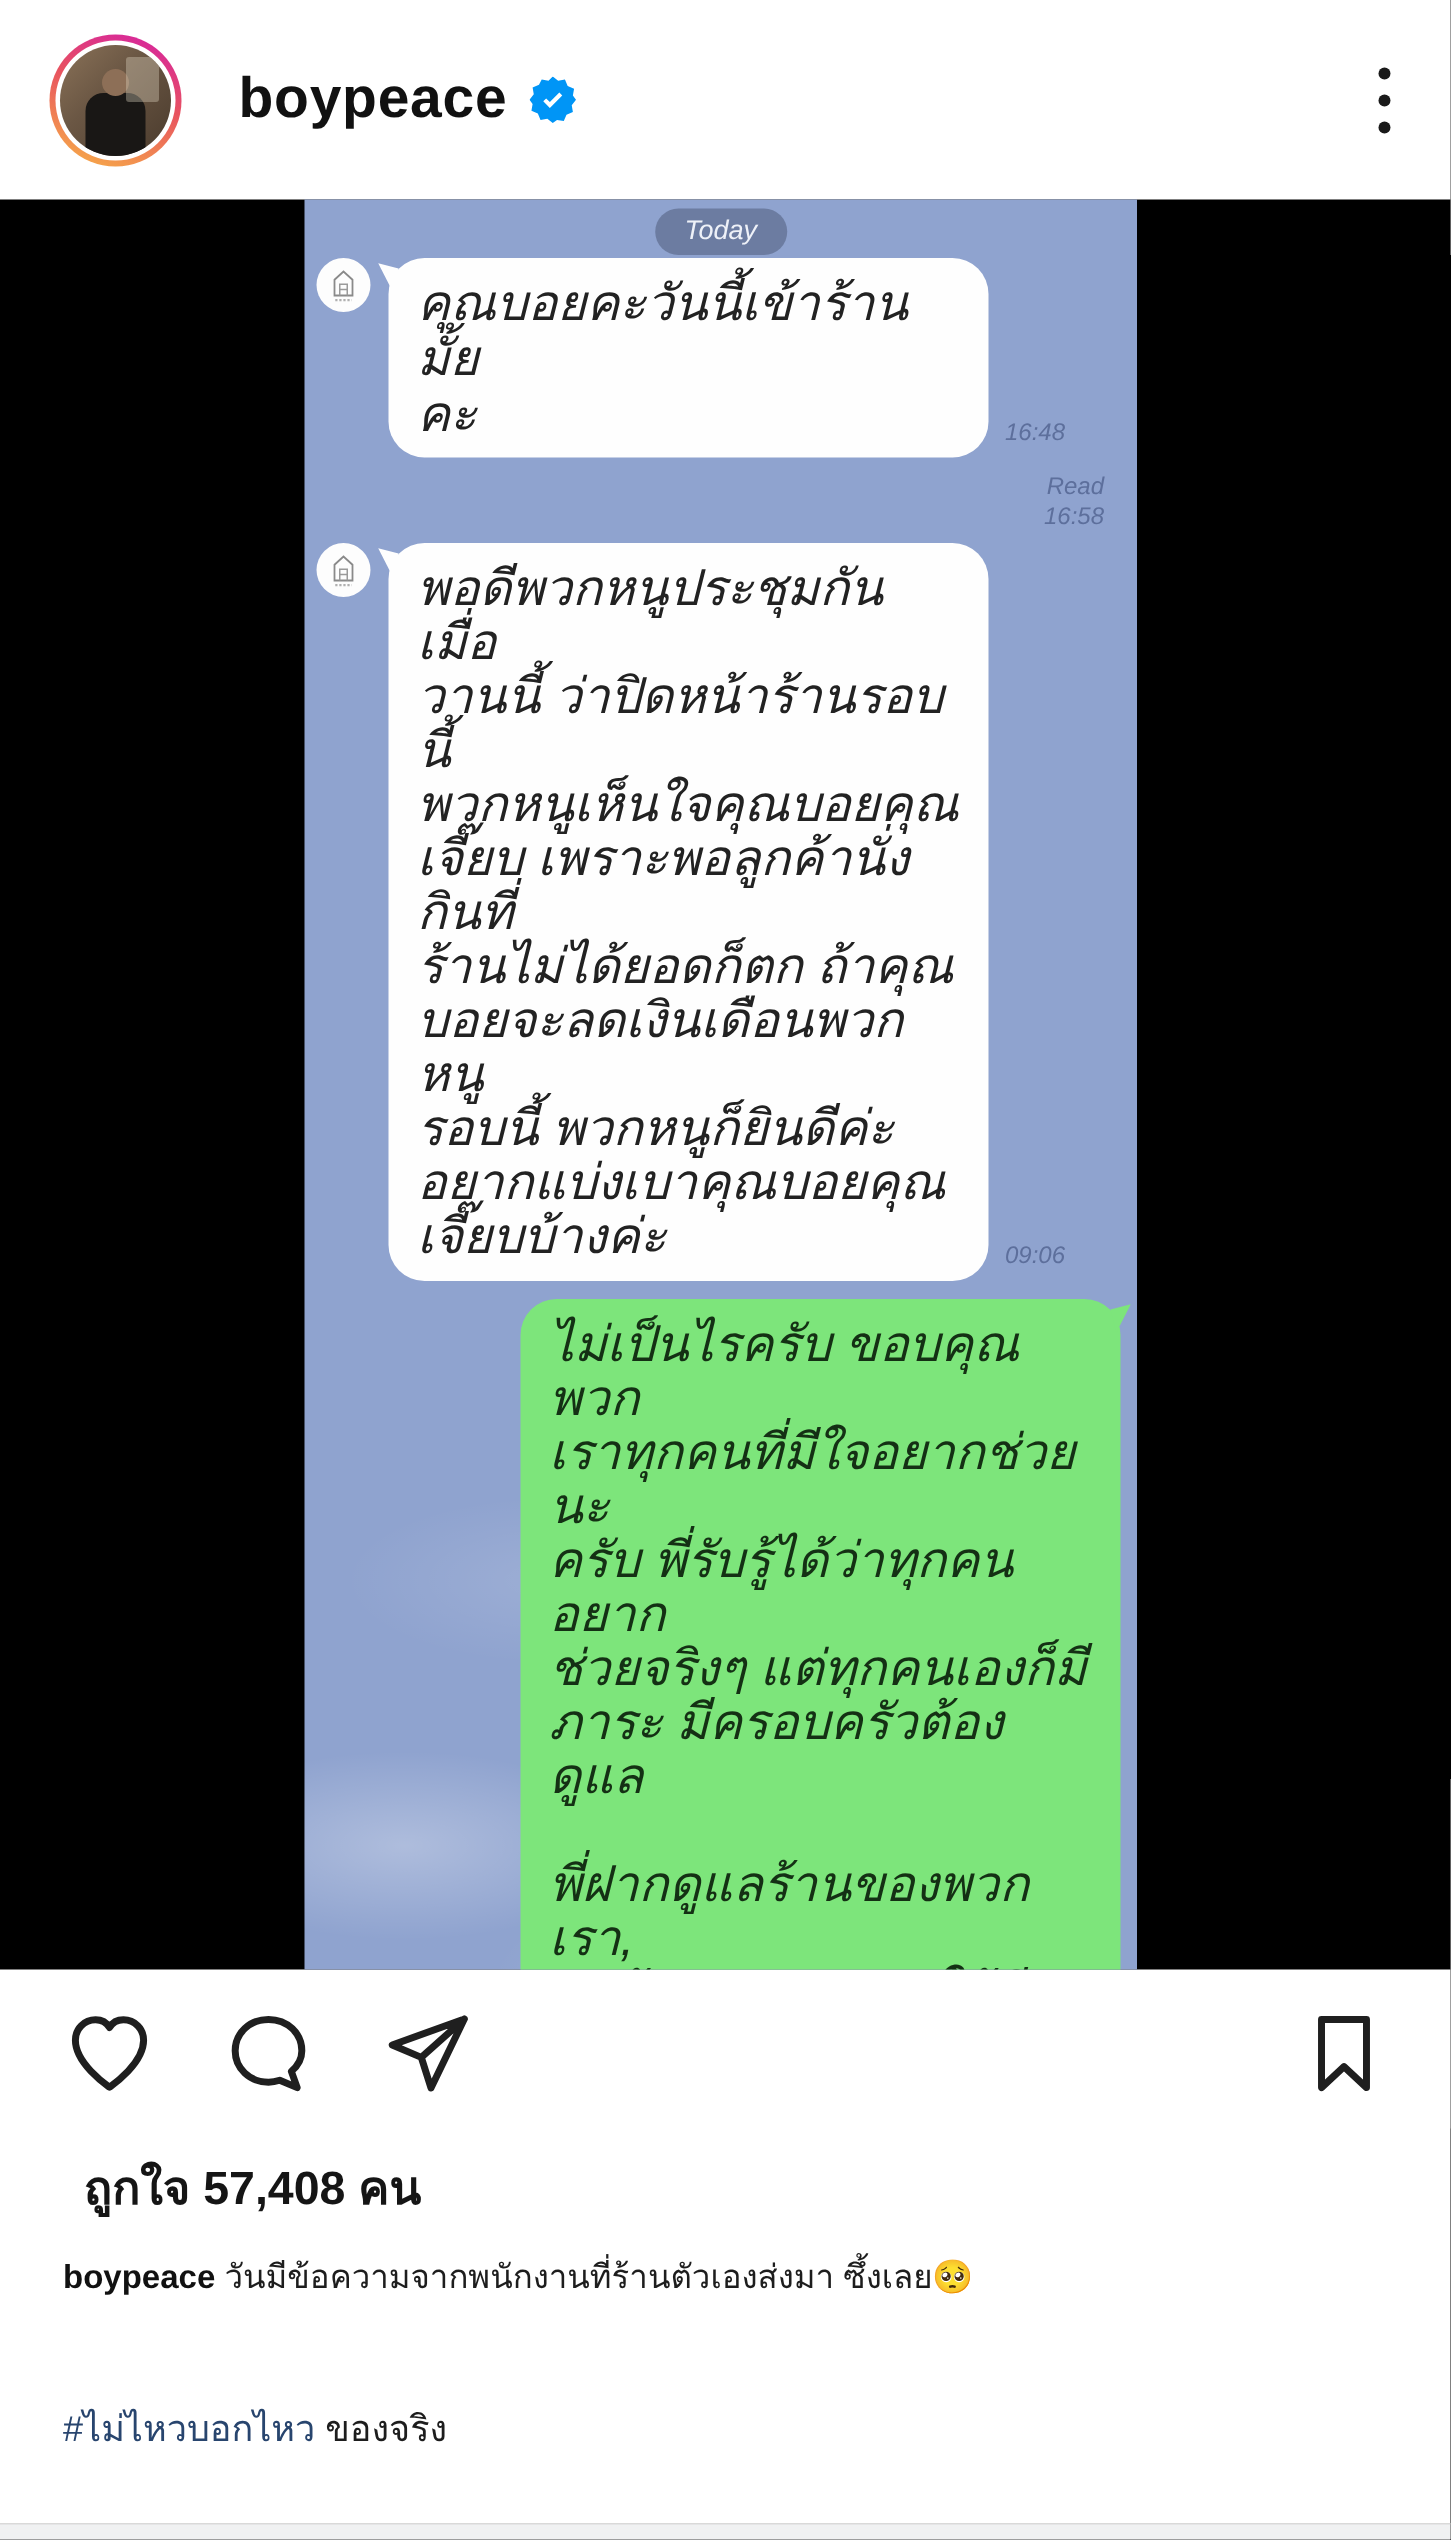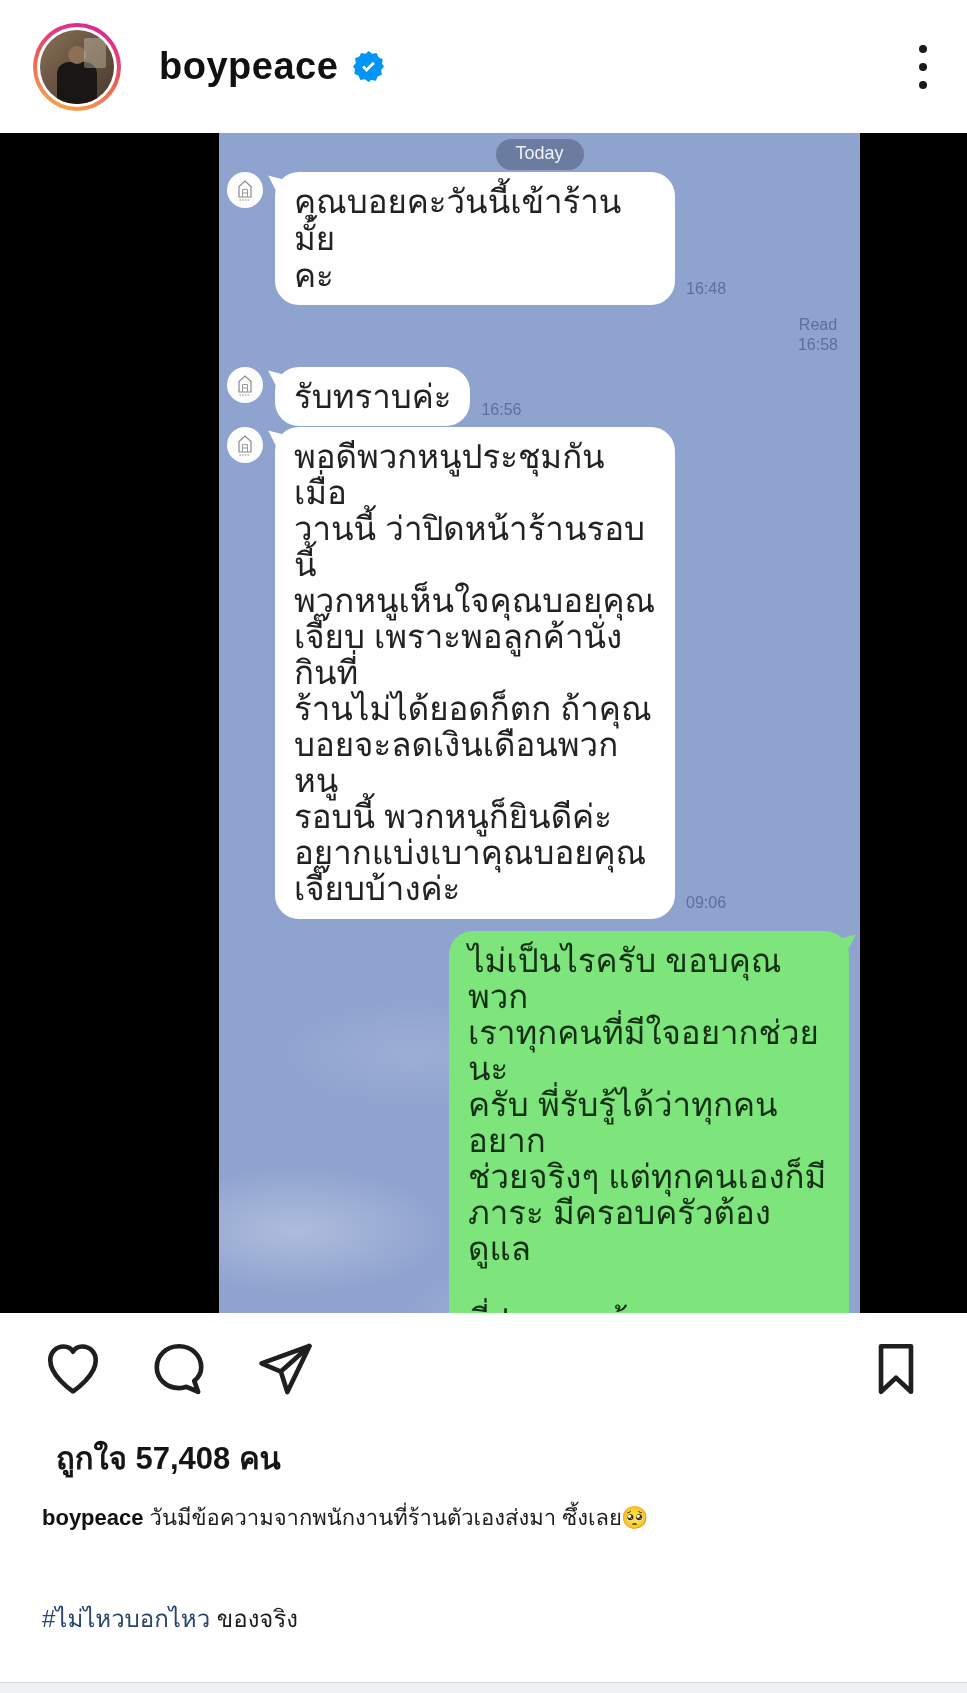--- a/index.html
+++ b/index.html
@@ -33,26 +33,27 @@
     width:18px; height:18px; border-radius:50%; background:#8d6f57;
   }
   .username { font-size:38px; font-weight:bold; color:#111; margin-left:38px; letter-spacing:.5px; }
   .verified { width:31px; height:31px; margin-left:15px; flex:0 0 auto; }
   .menu-btn { margin-left:auto; display:flex; flex-direction:column; gap:10px; padding:10px 12px; cursor:pointer; }
   .menu-btn i { width:8px; height:8px; border-radius:50%; background:#1a1a1a; display:block; }
 
   
   .post { height:1180px; background:#000; position:relative; }
   .chat {
-    position:absolute; left:219px; top:0; width:641px; height:1180px; overflow:hidden;
+    position:absolute; left:203px; top:0; width:555px; height:1180px; overflow:hidden;
     background-color:#8fa3cf;
     background-image:
       radial-gradient(ellipse 220px 90px at 12% 93%, rgba(255,255,255,.28), transparent 70%),
       radial-gradient(ellipse 260px 110px at 55% 101%, rgba(255,255,255,.20), transparent 70%),
       radial-gradient(ellipse 200px 80px at 30% 78%, rgba(255,255,255,.12), transparent 70%);
+    font-style: italic;
   }
   .today-pill {
     position:absolute; top:6px; left:50%; transform:translateX(-50%);
     background:rgba(104,120,155,.9); color:#eef1f8; font-size:18px;
     padding:4px 20px 6px; border-radius:16px; z-index:2;
   }
   .msgs { position:absolute; top:39px; left:0; right:0; display:flex; flex-direction:column; }
   .row { display:flex; align-items:flex-start; padding:0 11px 0 8px; }
   .row.right { justify-content:flex-end; }
   .chat-avatar {
@@ -69,21 +70,21 @@
     border-top:16px solid #fefefe; border-left:14px solid transparent; transform:rotate(14deg);
   }
   .bubble.green { background:#7de57b; color:#143014; }
   .bubble.green::before {
     content:""; position:absolute; right:-9px; top:5px; width:0; height:0;
     border-top:16px solid #7de57b; border-right:14px solid transparent; transform:rotate(-14deg);
   }
   .bubble.long { line-height:36px; padding:12px 19px; }
   .meta { font-size:16px; line-height:20px; color:#5d6f9c; align-self:flex-end; margin:0 11px 6px; }
   .row.right .meta { text-align:right; }
-  .meta span { display:block;text-align:center; }
+  .meta span { display:block; }
   .mt10 { margin-top:10px; } .mt6 { margin-top:6px; } .mt8 { margin-top:1px; } .mt12 { margin-top:12px; }
   .red-heart { color:#e8443a; }
 
   
   .actions { height:106px; display:flex; align-items:center; padding:6px 40px 0 42px; background:#fff; }
   .act-icon { width:62px; height:62px; cursor:pointer; }
   .act-icon + .act-icon { margin-left:44px; }
   .act-icon.save { margin-left:auto; }
   .act-icon svg { width:100%; height:100%; stroke:#1f1f1f; stroke-width:1.8; fill:none;
     stroke-linejoin:round; stroke-linecap:round; }
@@ -140,33 +141,20 @@
         </div>
       </div>
 
       <div class="row right mt10">
         <div class="meta">
           <span>Read</span>
           <span>16:58</span>
         </div>
       </div>
 
-      <div class="row left mt6">
-        <div class="chat-avatar">
-          <svg width="30" height="30" viewBox="0 0 30 30">
-            <path d="M9 22 V11.5 L15 6 L21 11.5 V22 Z" fill="none" stroke="#8a8a8a" stroke-width="1.2"></path>
-            <path d="M12.5 22 V14.5 H17.5 V22 M12.5 18 H17.5" fill="none" stroke="#9a9a9a" stroke-width="1"></path>
-            <line x1="9.5" y1="25" x2="20.5" y2="25" stroke="#b0b0b0" stroke-width="1.5" stroke-dasharray="1.5 1.2"></line>
-          </svg>
-        </div>
-        <div class="bubble white">รับทราบค่ะ</div>
-        <div class="meta">
-          <span>16:56</span>
-        </div>
-      </div>
 
       <div class="row left mt8">
         <div class="chat-avatar">
           <svg width="30" height="30" viewBox="0 0 30 30">
             <path d="M9 22 V11.5 L15 6 L21 11.5 V22 Z" fill="none" stroke="#8a8a8a" stroke-width="1.2"></path>
             <path d="M12.5 22 V14.5 H17.5 V22 M12.5 18 H17.5" fill="none" stroke="#9a9a9a" stroke-width="1"></path>
             <line x1="9.5" y1="25" x2="20.5" y2="25" stroke="#b0b0b0" stroke-width="1.5" stroke-dasharray="1.5 1.2"></line>
           </svg>
         </div>
         <div class="bubble white long">พอดีพวกหนูประชุมกันเมื่อ

